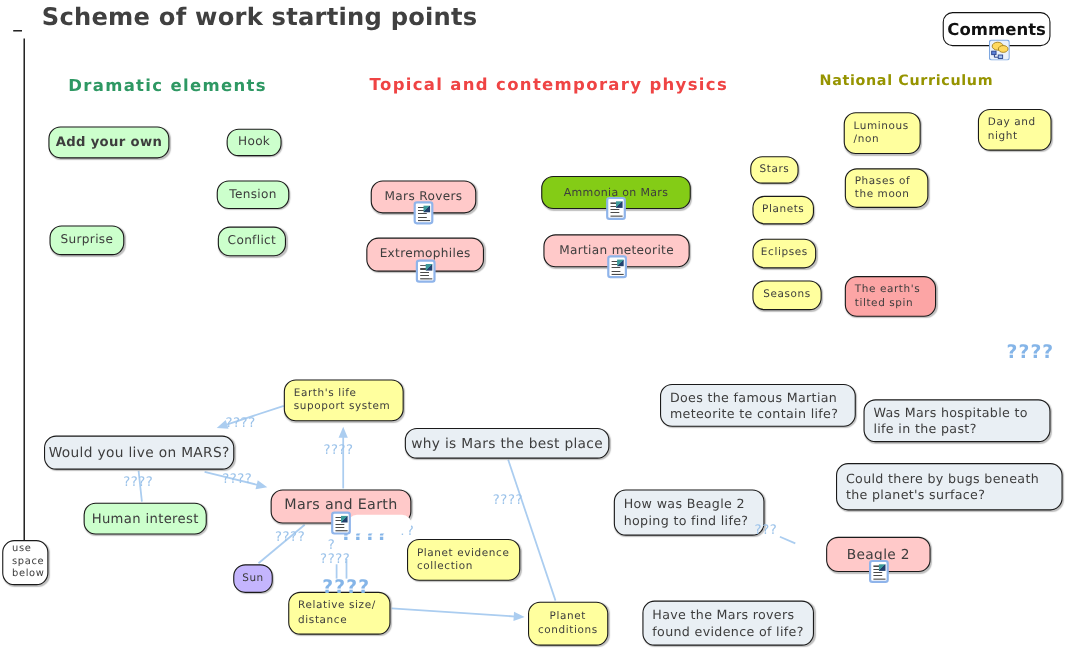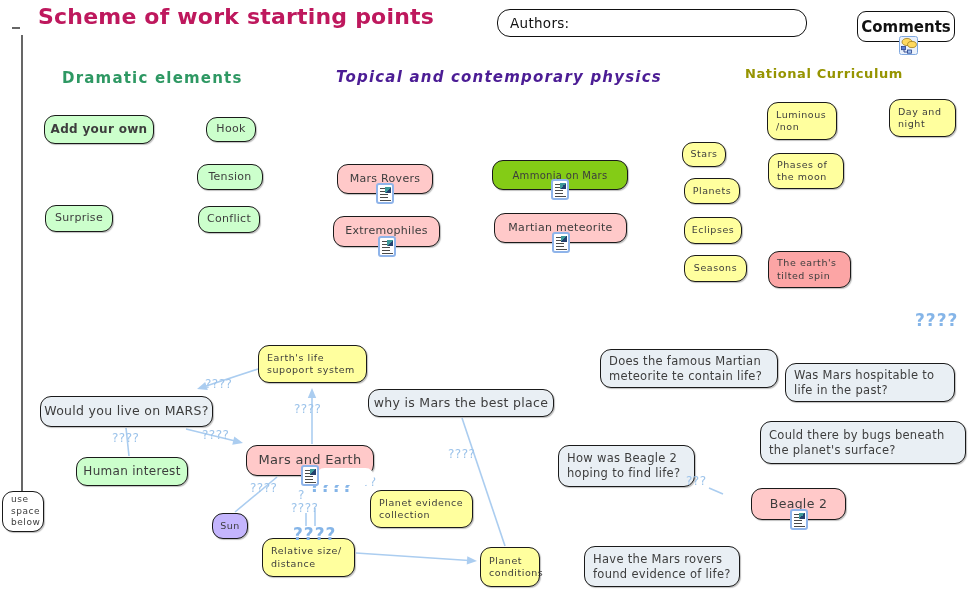--- a/index.html
+++ b/index.html
@@ -1,19 +1,19 @@
 <!DOCTYPE html>
 <html><head>
 <meta charset="utf-8">
 <style>
   html,body{margin:0;padding:0;background:#fff;}
   #canvas{position:relative;width:973px;height:591px;background:#ffffff;overflow:hidden;
           font-family:"DejaVu Sans",sans-serif;}
   #connector-layer{position:absolute;left:0;top:0;width:973px;height:591px;pointer-events:none;}
-  .page-title{position:absolute;left:38px;top:4px;font-size:22px;font-weight:bold;color:#be185d;
+  .page-title{position:absolute;left:38px;top:4px;font-size:22px;font-weight:bold;color:#404040;
               letter-spacing:.2px;white-space:nowrap;}
   .heading{position:absolute;font-weight:bold;letter-spacing:1.2px;white-space:nowrap;font-size:15px;}
   #h-dramatic{left:62px;top:69px;}
   #h-topical{left:336px;top:68px;}
   #h-curriculum{left:745px;top:66px;font-size:13px;letter-spacing:.6px;}
   .authors-box{position:absolute;left:497px;top:9px;width:310px;height:28px;background:#fff;
                border:1.6px solid #111;border-radius:13px;display:flex;align-items:center;
                box-sizing:border-box;padding-left:12px;font-size:13.5px;color:#111;letter-spacing:.3px;}
   .comments-btn{position:absolute;left:857px;top:11px;width:98px;height:31px;background:#fff;
                 border:1.6px solid #111;border-radius:9px;display:flex;align-items:center;justify-content:center;
@@ -55,26 +55,23 @@
       <line x1="306" y1="513" x2="306" y2="526" stroke="#abcdf0" stroke-width="1.6"></line>
       <line x1="315" y1="508" x2="315" y2="526" stroke="#abcdf0" stroke-width="1.6"></line>
       <line x1="709" y1="488" x2="723" y2="494" stroke="#abcdf0" stroke-width="1.6"></line>
       <line x1="12" y1="28" x2="20" y2="28" stroke="#000000" stroke-width="1.2"></line>
       <line x1="22" y1="35" x2="22" y2="491" stroke="#000000" stroke-width="1.2"></line>
     </svg>
 
   <div class="page-title">Scheme of work starting points</div>
 
   <div class="heading" id="h-dramatic" style="color: rgb(46, 152, 99);">Dramatic elements</div>
-  <div class="heading" id="h-topical" style="color: #4c1d95; font-style: italic;">Topical and contemporary physics</div>
+  <div class="heading" id="h-topical" style="color: #ef4444;">Topical and contemporary physics</div>
   <div class="heading" id="h-curriculum" style="color: rgb(150, 148, 0);">National Curriculum</div>
 
-  <div class="authors-box">
-    <span>Authors:</span>
-  </div>
 
   <div class="comments-btn">
     <span>Comments</span>
     <svg class="comments-icon" viewBox="0 0 19 19">
       <rect x="0.5" y="0.5" width="18" height="18" rx="2" fill="#eaf1fb" stroke="#7fa8e0"></rect>
       <ellipse cx="8" cy="6" rx="5" ry="3.6" fill="#ffd95e" stroke="#a07d1a" stroke-width="0.8"></ellipse>
       <ellipse cx="13" cy="8.5" rx="4.4" ry="3.1" fill="#ffd95e" stroke="#a07d1a" stroke-width="0.8"></ellipse>
       <path d="M5 13.5 v2.5 h5" stroke="#27408b" fill="none" stroke-width="0.9"></path>
       <rect x="2.5" y="10.5" width="4" height="3.2" fill="#5b7fd4" stroke="#27408b" stroke-width="0.8"></rect>
       <rect x="8.5" y="14" width="4" height="3.2" fill="#9ec1f0" stroke="#27408b" stroke-width="0.8"></rect>
@@ -122,21 +119,21 @@
       <div class="node white left" style="left: 584px; top: 546px; width: 156px; height: 41px; background: rgb(233, 239, 244); font-size: 11.5px;">Have the Mars rovers
 found evidence of life?</div>
       <div class="node plain left" style="left: 2px; top: 491px; width: 42px; height: 41px; background: rgb(255, 255, 255); font-size: 9px;">use
 space
 below</div>
       <div class="node yellow" style="left: 212px; top: 513px; width: 36px; height: 26px; background: #c4b5fd; font-size: 9.5px;">Sun</div>
       <div class="node yellow left" style="left: 262px; top: 538px; width: 93px; height: 39px; background: rgb(255, 255, 158); font-size: 9.5px;">Relative size/
 distance</div>
       <div class="node yellow left" style="left: 370px; top: 490px; width: 103px; height: 38px; background: rgb(255, 255, 158); font-size: 9.5px;">Planet evidence
 collection</div>
-      <div class="node yellow left" style="left: 480px; top: 547px; width: 60px; height: 40px; background: rgb(255, 255, 158); font-size: 9.5px;">Planet
+      <div class="node yellow left" style="left: 480px; top: 547px; width: 73px; height: 40px; background: rgb(255, 255, 158); font-size: 9.5px; text-align: center;">Planet
 conditions</div>
     </div>
   <div id="labels-layer">
       <span class="qlabel" style="left: 205px; top: 377px; color: rgb(156, 195, 234);">????</span>
       <span class="qlabel" style="left: 294px; top: 402px; color: rgb(156, 195, 234);">????</span>
       <span class="qlabel" style="left: 112px; top: 431px; color: rgb(156, 195, 234);">????</span>
       <span class="qlabel" style="left: 202px; top: 428px; color: rgb(156, 195, 234);">????</span>
       <span class="qlabel" style="left: 448px; top: 447px; color: rgb(156, 195, 234);">????</span>
       <span class="qlabel" style="left: 250px; top: 481px; color: rgb(156, 195, 234);">????</span>
       <span class="qlabel" style="left: 298px; top: 488px; color: rgb(156, 195, 234);">?</span>

